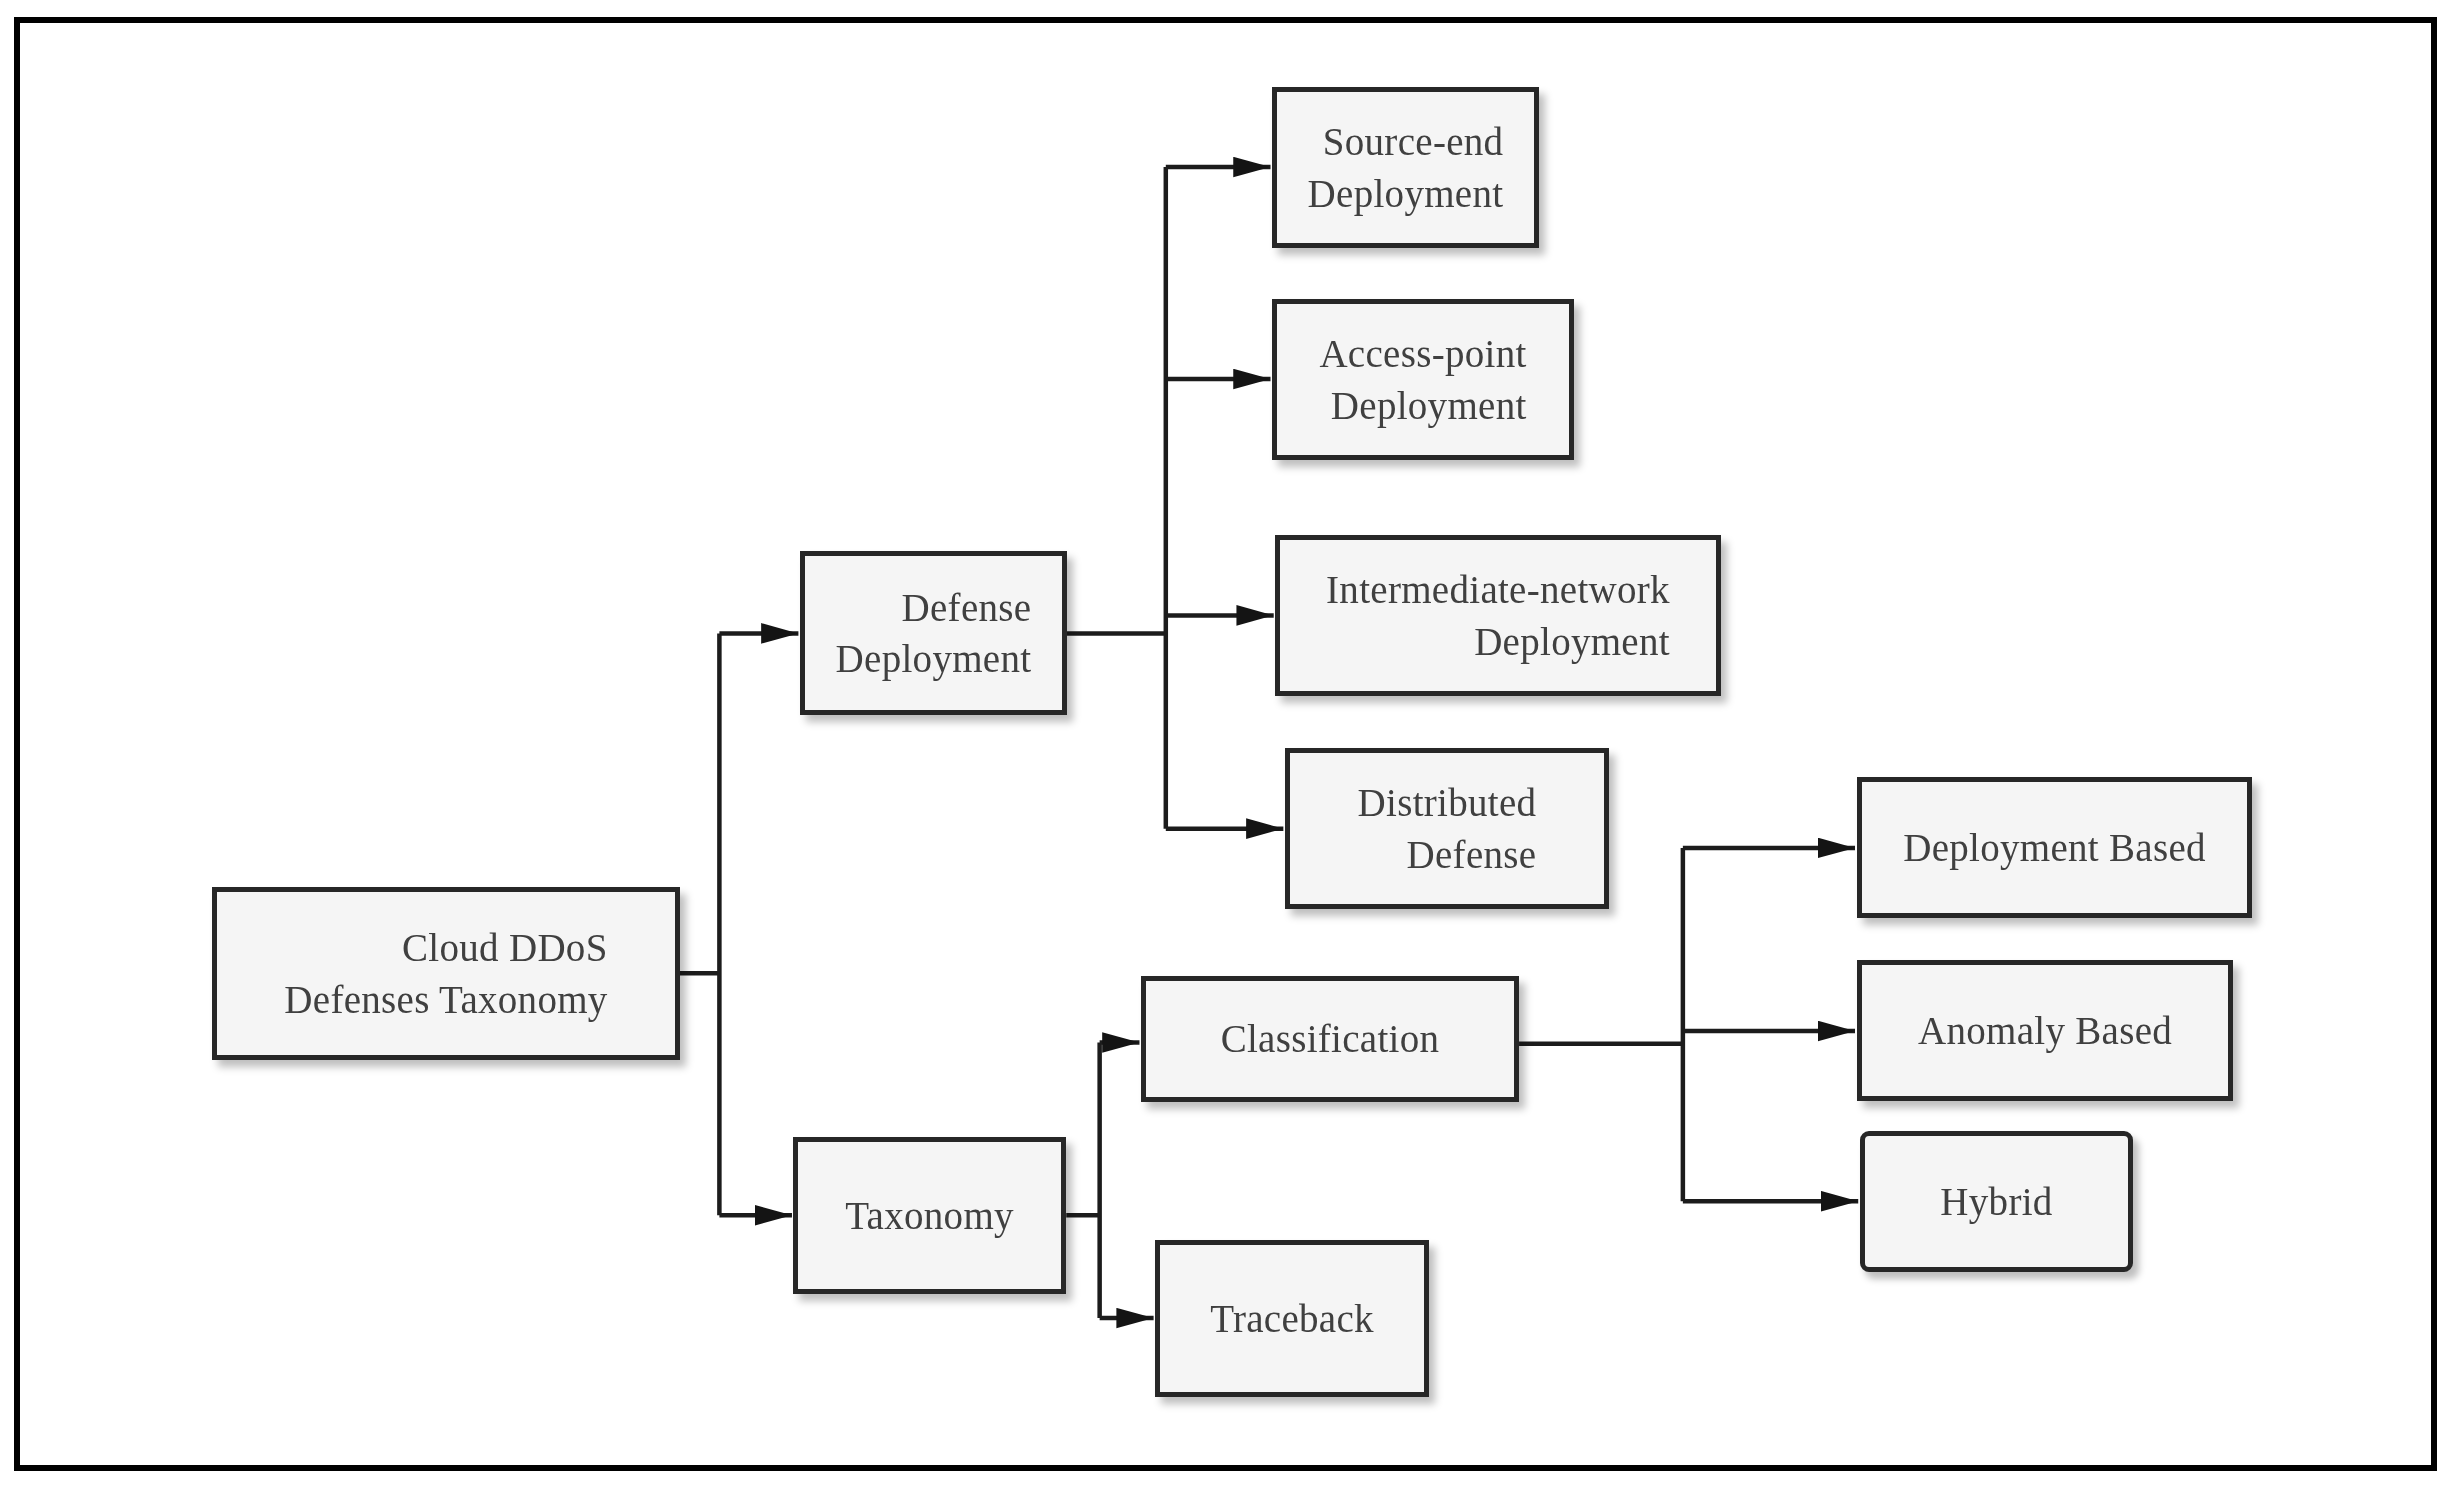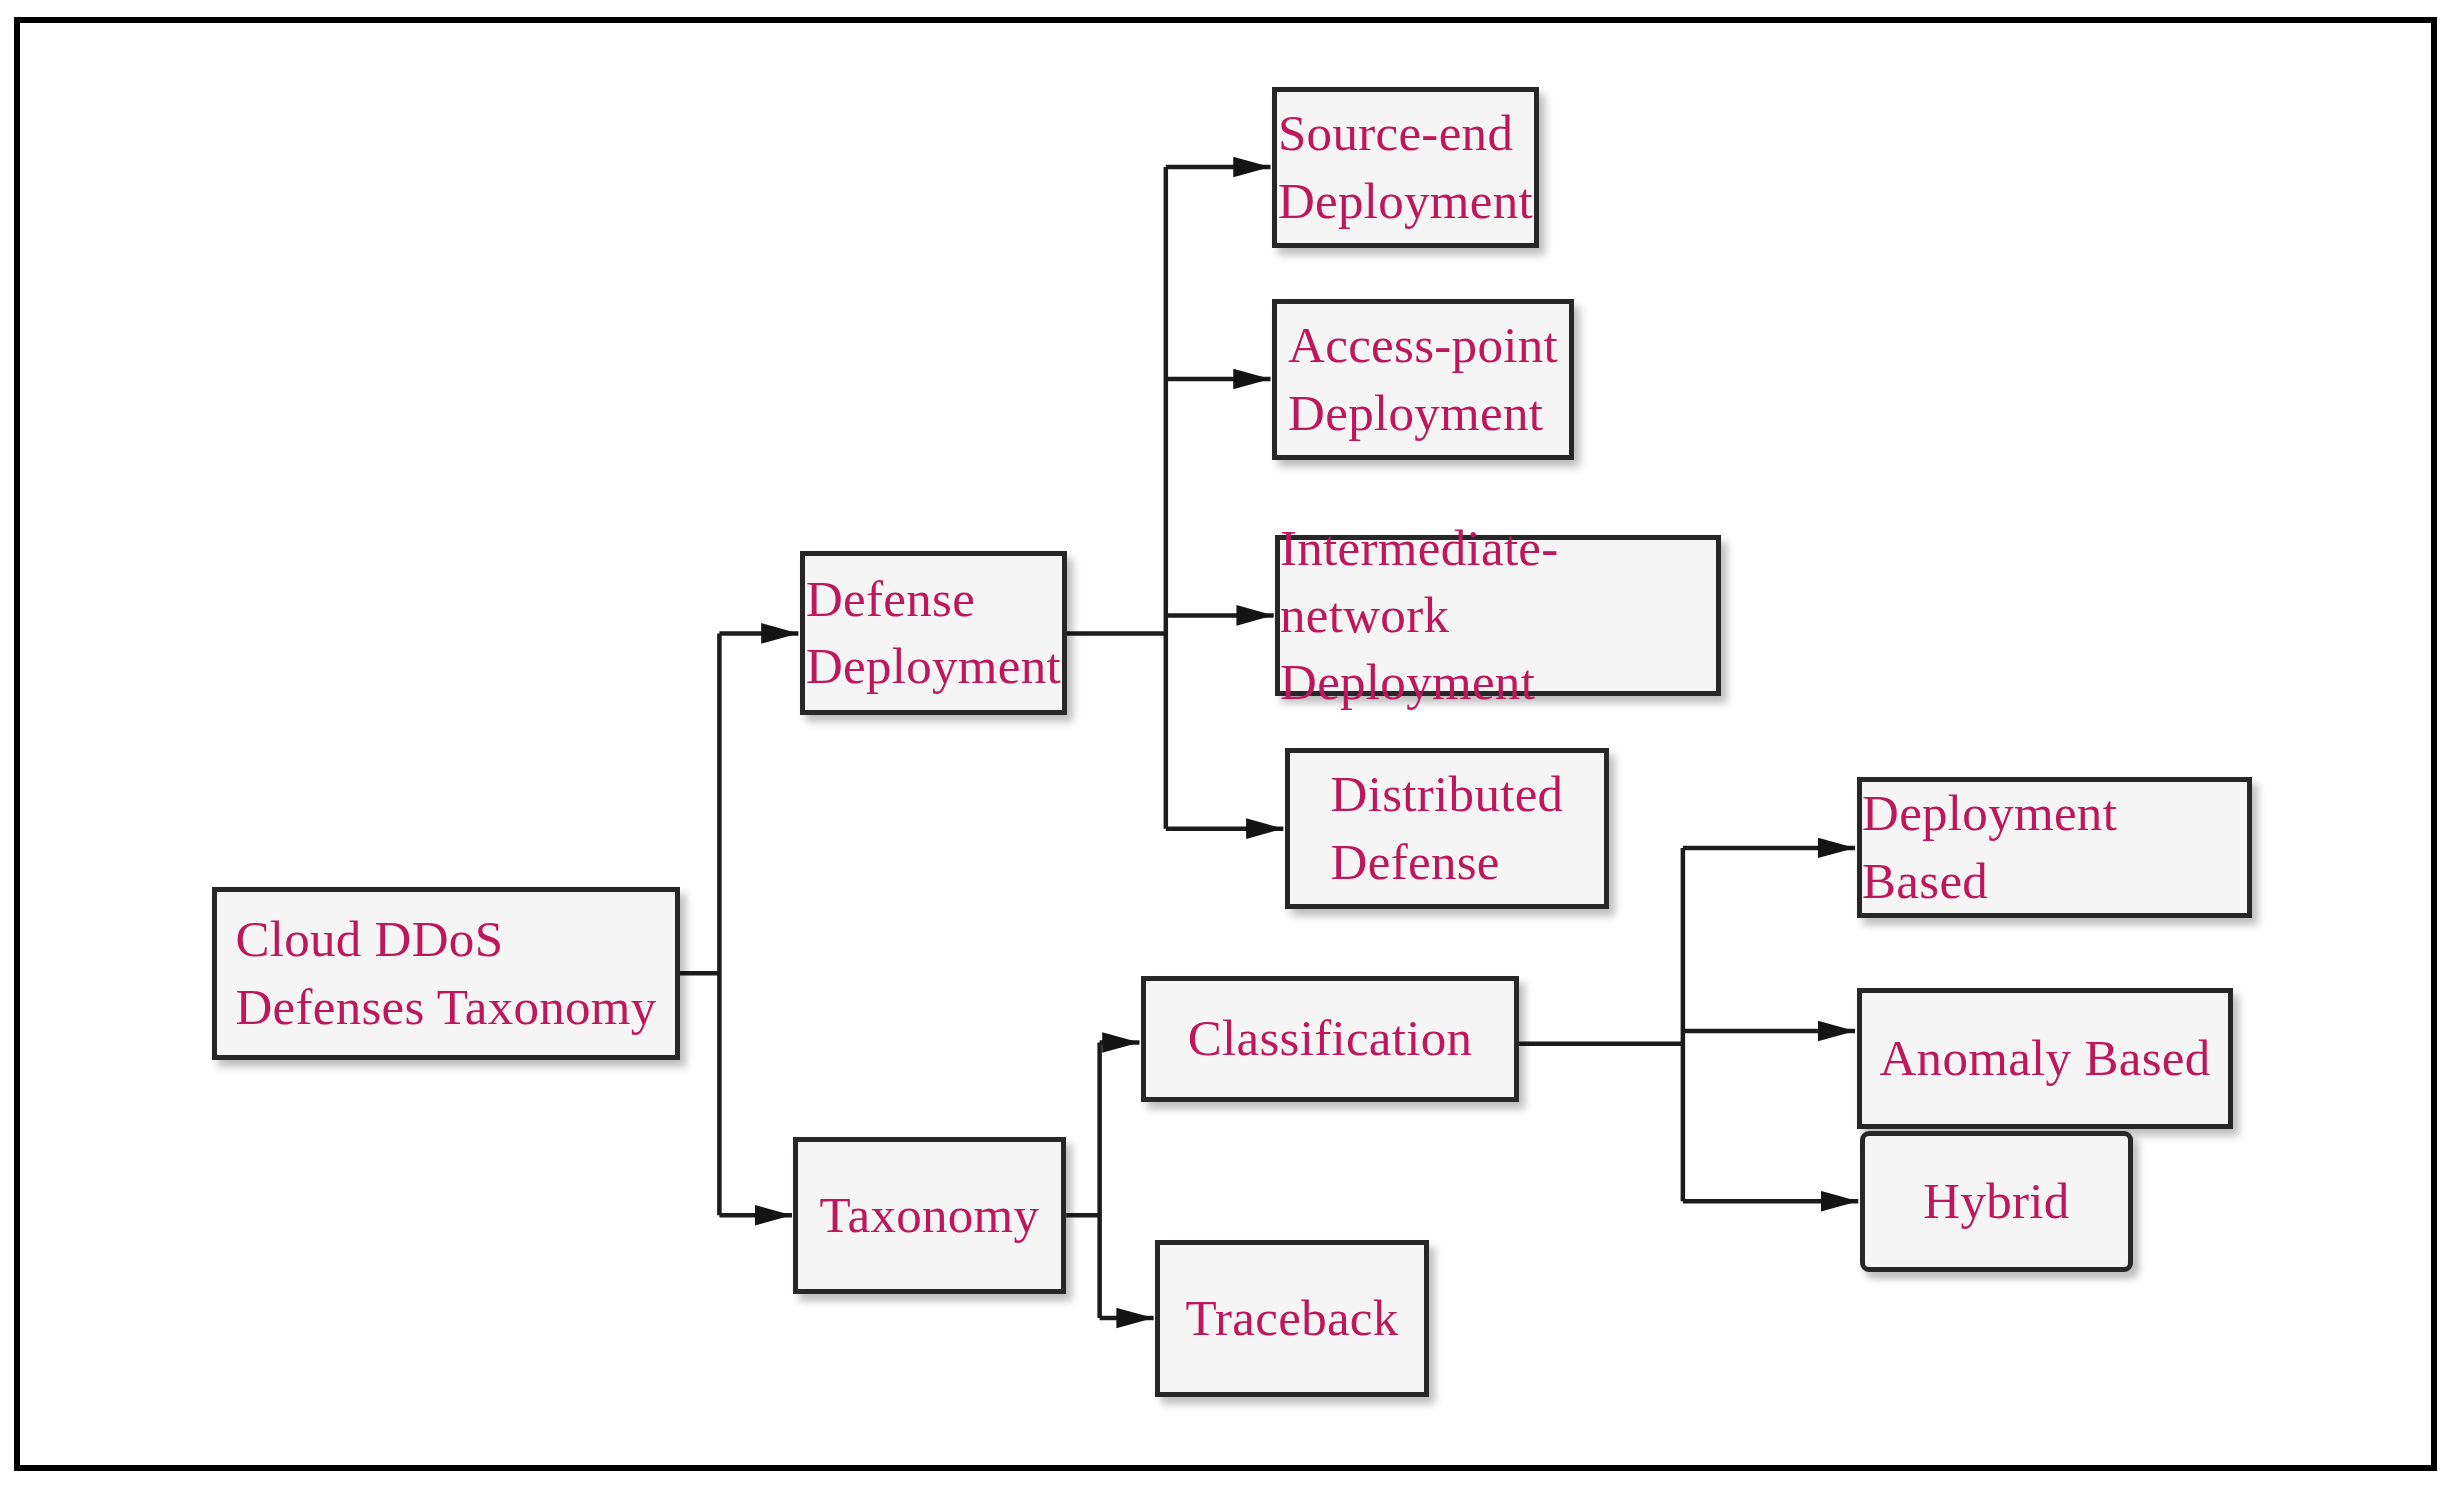--- a/index.html
+++ b/index.html
@@ -43,39 +43,39 @@
     position: absolute;
     background: #f5f5f5;
     border: 5.1px solid #272727;
     box-sizing: border-box;
     box-shadow: 5.8px 7px 7.7px rgba(0, 0, 0, 0.25);
     display: flex;
     align-items: center;
     justify-content: center;
   }
   .node .label {
-    font-size: 51px;
+    font-size: 39px;
     line-height: 1.32;
-    color: #be185d;
-    text-align: left;
+    color: #404040;
+    text-align: right;
     white-space: pre-line;
     letter-spacing: 0.3px;
   }
   
   #n-root            { left: 212px;  top: 887px; width: 468px; height: 173px; }
   #n-defense         { left: 800px; top: 551px;  width: 267px; height: 164px; }
   #n-source          { left: 1272px; top: 87px;  width: 267px; height: 161px; }
   #n-access          { left: 1272px; top: 299px;  width: 302px; height: 161px; }
   #n-intermediate    { left: 1275px; top: 535px;  width: 446px; height: 161px; }
   #n-distributed     { left: 1285px; top: 748px; width: 324px; height: 161px; }
   #n-classification  { left: 1141px; top: 976px; width: 378px; height: 126px; }
   #n-detection       { left: 793px; top: 1137px; width: 273px; height: 157px; }
   #n-traceback       { left: 1155px; top: 1240px; width: 274px; height: 157px; }
   #n-signature       { left: 1857px; top: 777px; width: 395px; height: 141px; }
-  #n-anomaly         { left: 1857px; top: 960px; width: 376px; height: 141px; margin-top: 28px; }
+  #n-anomaly         { left: 1857px; top: 960px; width: 376px; height: 141px; }
   #n-hybrid          { left: 1860px; top: 1131px; width: 273px; height: 141px; border-radius: 9px; }
 </style>
 </head>
 <body>
 
 <div class="stage">
 
   <div class="frame"></div>
 
   <svg class="edges-svg" viewBox="0 0 3833 2318" xmlns="http://www.w3.org/2000/svg">

